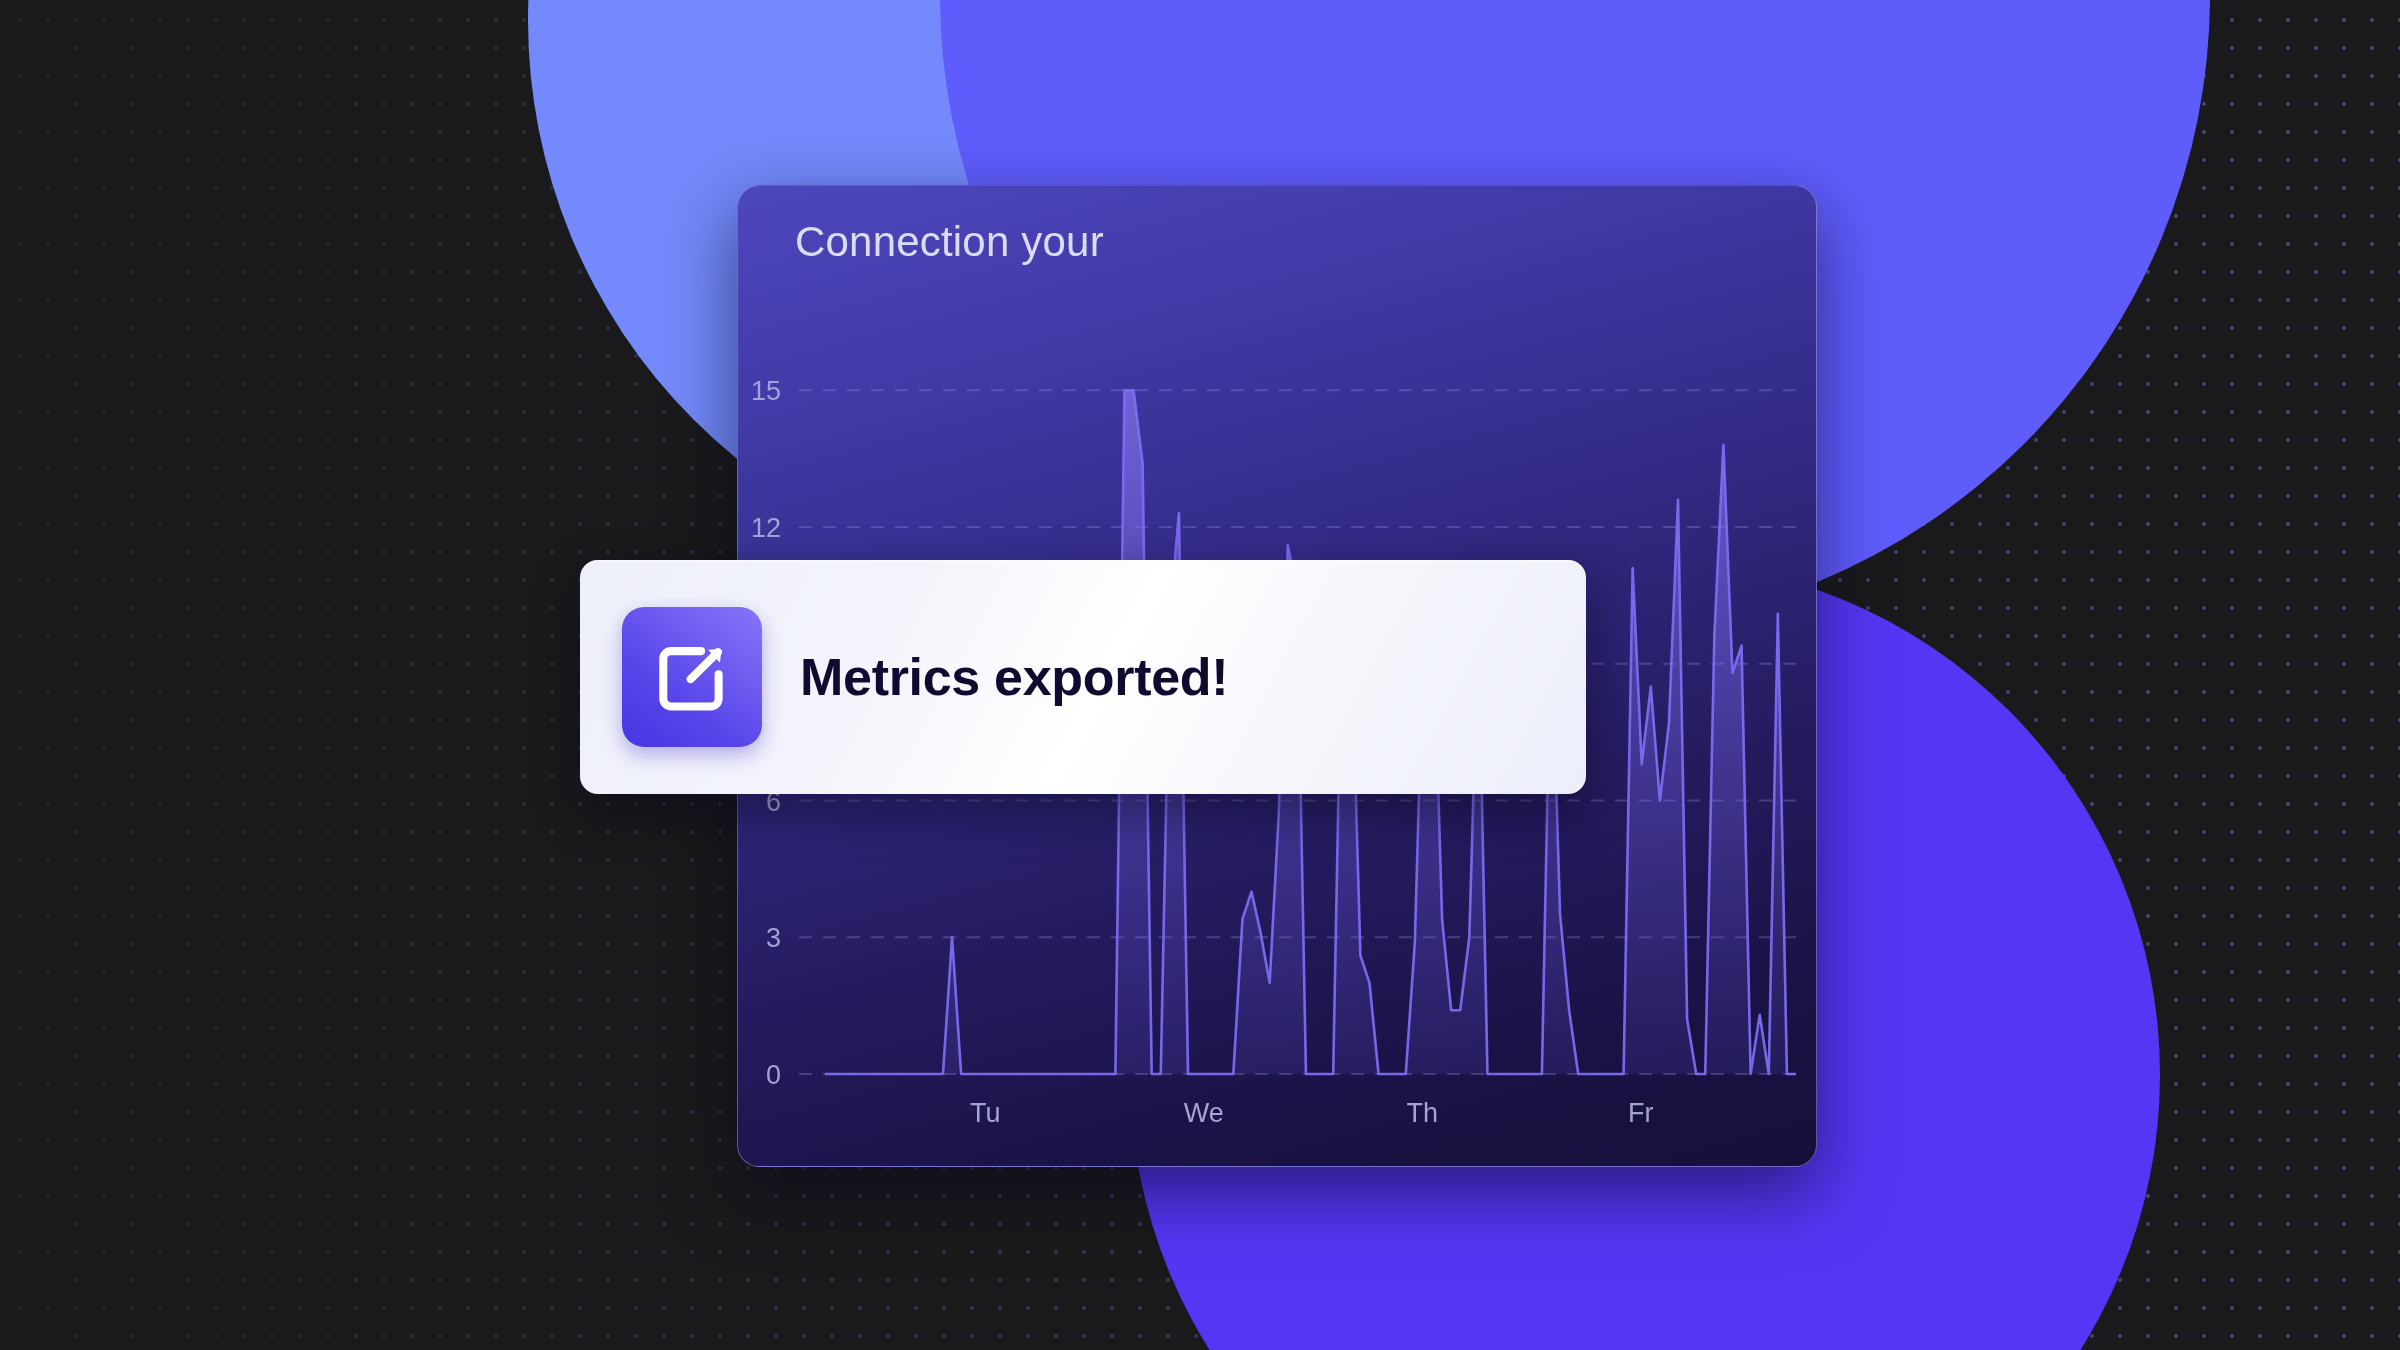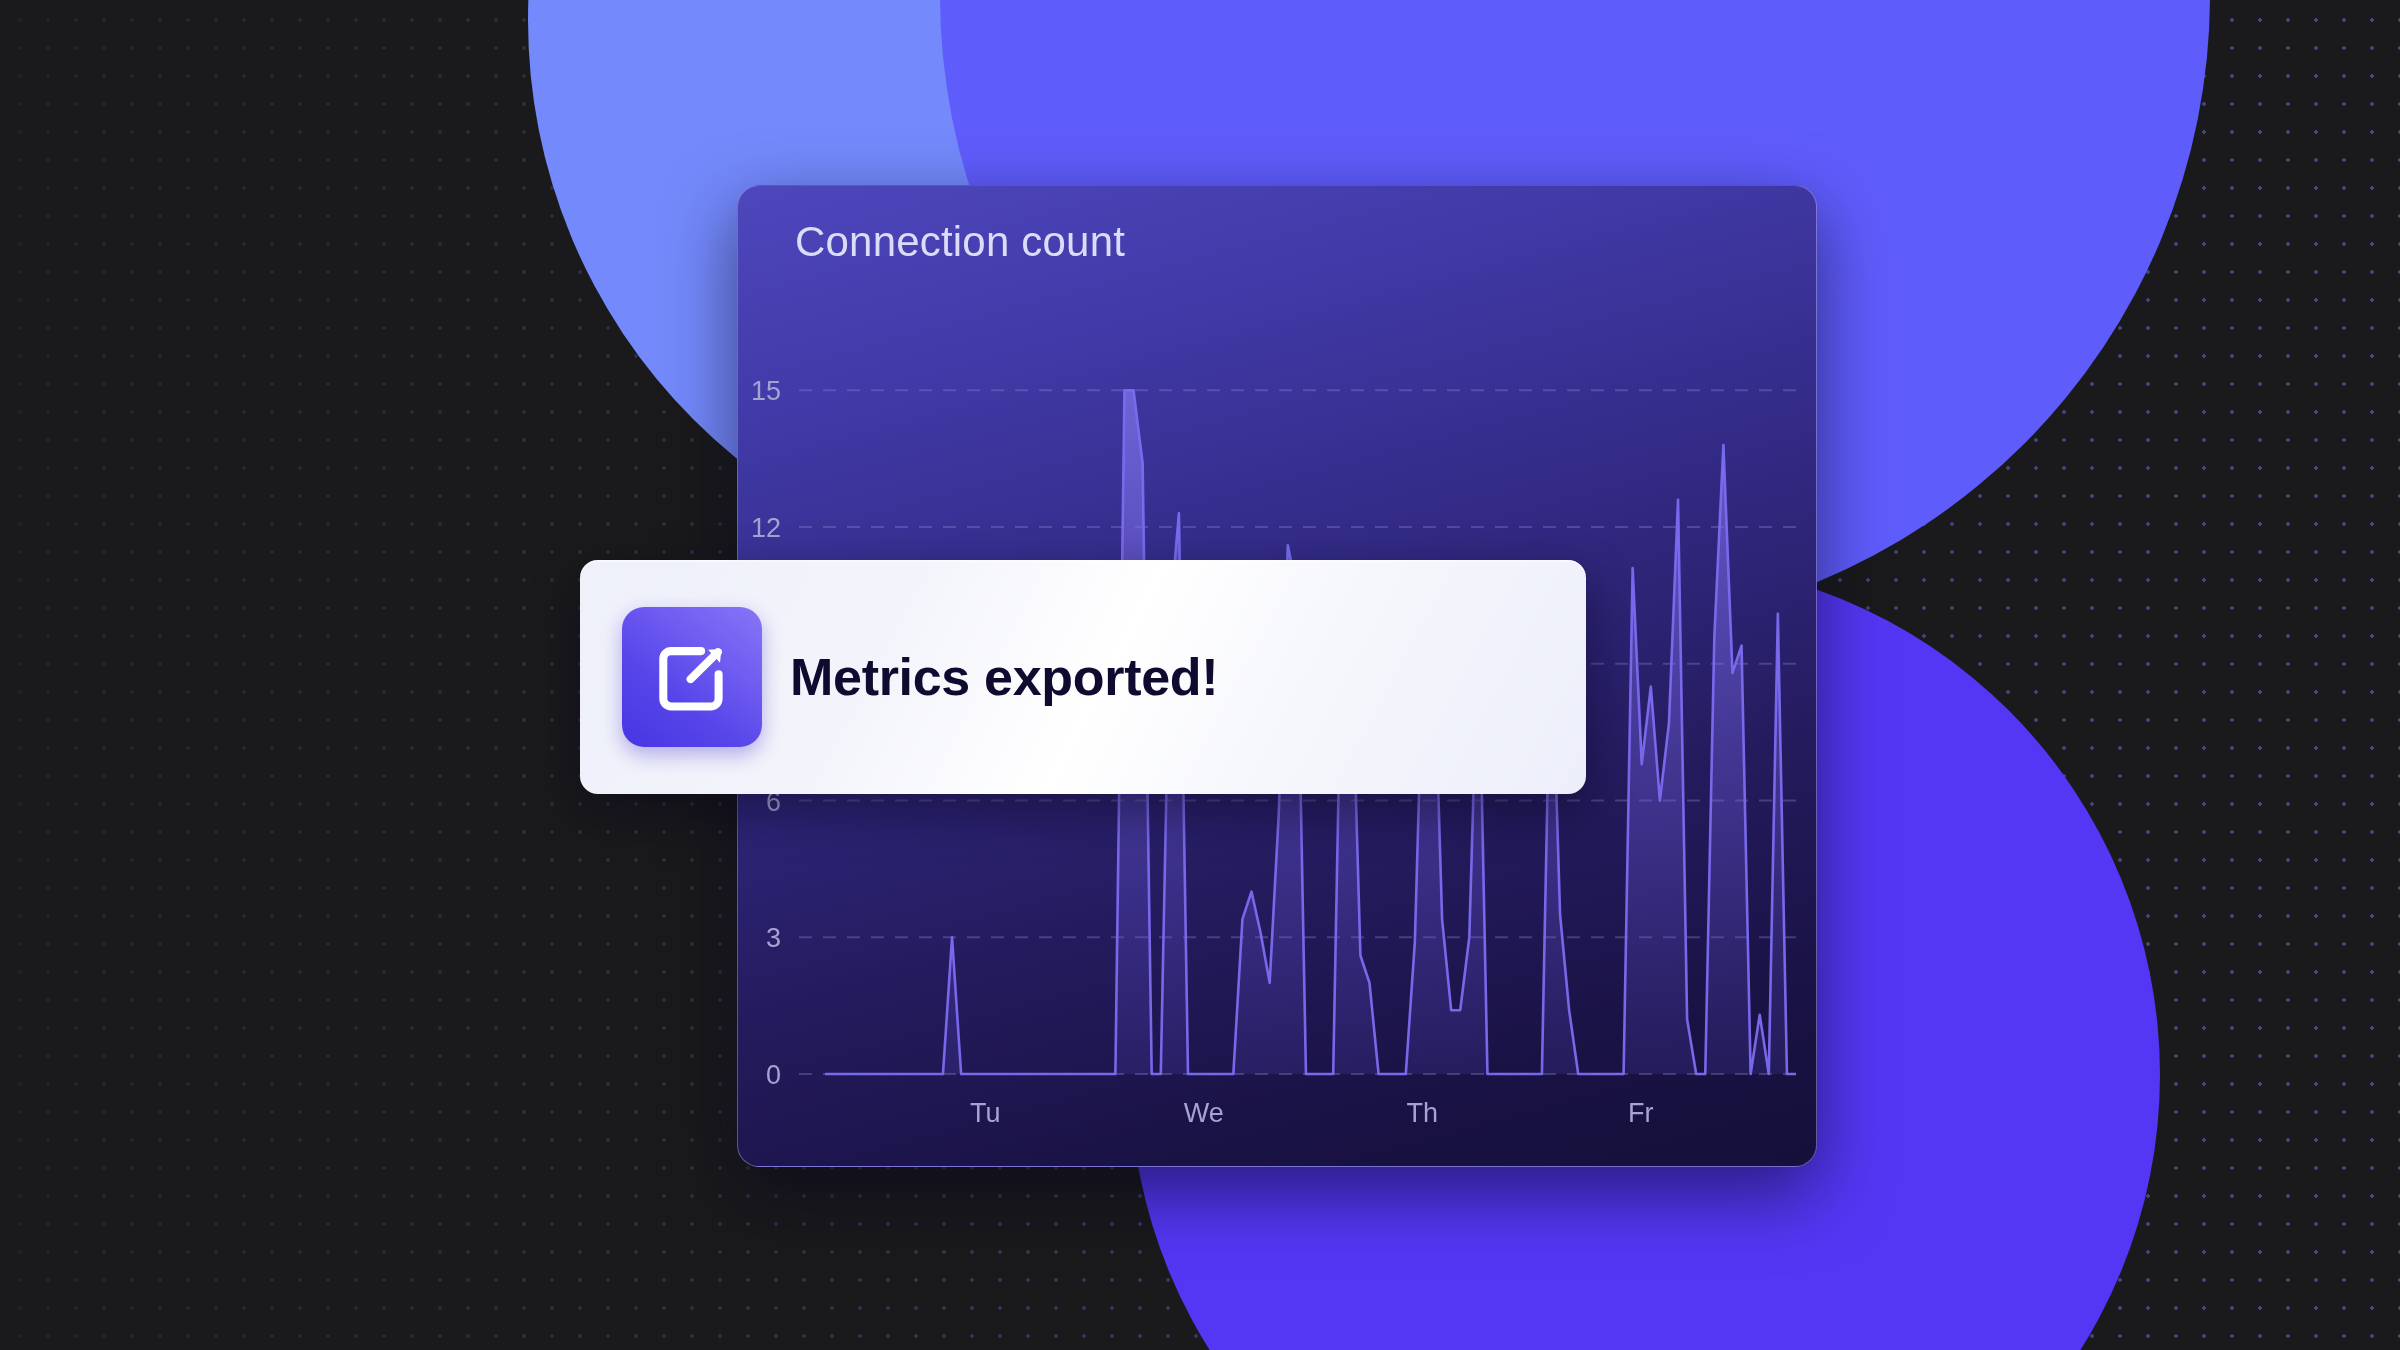--- a/index.html
+++ b/index.html
@@ -117,21 +117,21 @@
     flex: 0 0 140px;
     border-radius: 22px;
     background: linear-gradient(38deg, #4635e2 0%, #5846ea 38%, #6f5cf1 66%, #8676f7 100%);
     box-shadow: 0 8px 20px rgba(60,40,200,.35);
     display: flex;
     align-items: center;
     justify-content: center;
   }
   .toast-icon svg { display: block; }
   .toast-text {
-    margin-left: 28px;
+    margin-left: 38px;
     display: flex;
     flex-direction: column;
     justify-content: center;
   }
   .toast-title {
     font-size: 52px;
     font-weight: 700;
     color: #0e0a30;
     line-height: 1.08;
     letter-spacing: -.3px;
@@ -152,21 +152,21 @@
 <div id="stage">
 
   <div class="dotgrid"></div>
 
   <div class="blob blob-light"></div>
   <div class="blob blob-violet-top"></div>
   <div class="blob blob-violet-bottom"></div>
 
   <div class="card">
 
-    <div class="card-title">Connection count</div>
+    <div class="card-title">Connection your</div>
 
     <div class="chart-wrap">
       <svg class="chart-svg" viewBox="0 0 1078 862" preserveAspectRatio="none">
         <defs>
           <linearGradient id="areaFill" x1="0" y1="0" x2="0" y2="1">
             <stop offset="0%" stop-color="#8d7ef8" stop-opacity="0.62"></stop>
             <stop offset="45%" stop-color="#7a68ef" stop-opacity="0.40"></stop>
             <stop offset="100%" stop-color="#6354e2" stop-opacity="0.16"></stop>
           </linearGradient>
         </defs>

